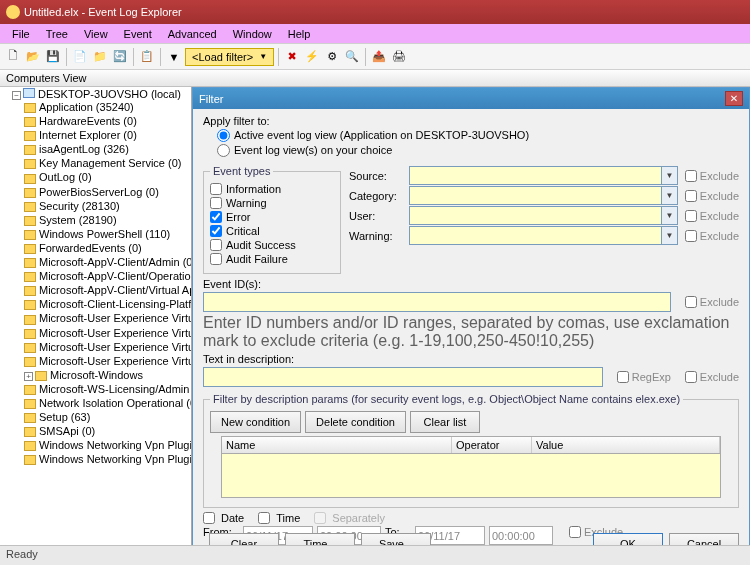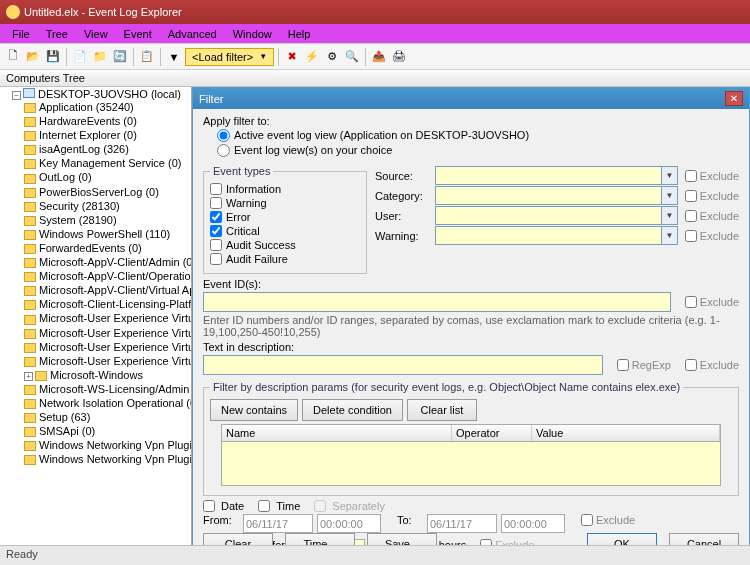--- a/index.html
+++ b/index.html
@@ -1,19 +1,19 @@
 <!DOCTYPE html>
 <html><head>
 <meta charset="utf-8">
 <style>
 *{box-sizing:border-box;margin:0;padding:0;font-family:"Segoe UI",Tahoma,sans-serif;font-size:11px}
 body{width:750px;height:565px;overflow:hidden;background:#f0f0f0}
 .titlebar{height:24px;background:linear-gradient(#b93c3c,#a13030);color:#fff;display:flex;align-items:center;padding:0 6px;font-size:12px}
 .titlebar .icon{width:14px;height:14px;margin-right:4px;background:#ffd966;border-radius:50%}
-.menubar{height:20px;background:#d946ef;border-bottom:1px solid #d0d0d0;display:flex;align-items:center;padding-left:4px}
+.menubar{height:20px;background:#f0abfc;border-bottom:1px solid #d0d0d0;display:flex;align-items:center;padding-left:4px}
 .menubar span{padding:2px 8px;cursor:default}
 .toolbar{height:26px;background:#f5f5f5;border-bottom:1px solid #d0d0d0;display:flex;align-items:center;padding:0 4px;gap:2px}
 .tbtn{width:18px;height:18px;display:inline-flex;align-items:center;justify-content:center;cursor:default}
 .loadfilter{background:#ffe98a;border:1px solid #c9a800;padding:1px 6px;display:flex;align-items:center;gap:3px;height:18px}
 .sep{width:1px;height:18px;background:#c0c0c0;margin:0 2px}
 .paneheader{background:linear-gradient(#fdfdfd,#e6e6e6);border-bottom:1px solid #c0c0c0;padding:2px 6px;font-size:11px}
 .main{display:flex;height:475px}
 .tree{width:192px;background:#fff;overflow:hidden;border-right:1px solid #aaa;position:relative}
 .tree ul{list-style:none;padding-left:12px}
 .tree li{white-space:nowrap;padding:1px 0;cursor:default}
@@ -27,30 +27,30 @@
 .row{display:flex;align-items:flex-start;margin:2px 0}
 .radio,.chk{margin-right:4px}
 fieldset{border:1px solid #c0c0c0;padding:4px 6px 6px;margin:4px 0}
 legend{padding:0 3px;color:#335;font-size:11px}
 .srcrow{display:flex;align-items:center;margin:1px 0}
 .srcrow label{width:60px}
 .combo{flex:1;height:19px;background:#ffffcc;border:1px solid #7a9cbc}
 .drop{width:16px;height:17px;background:#e7eef5;border-left:1px solid #7a9cbc;display:inline-flex;align-items:center;justify-content:center;margin-left:-17px;color:#444;font-size:8px}
 .excl{margin-left:8px;display:flex;align-items:center;gap:3px;color:#888}
 .txtlong{width:100%;height:20px;background:#ffffcc;border:1px solid #7a9cbc;margin:2px 0}
-.hint{color:#606060;font-size:11px}
+.hint{color:#606060;font-size:16px}
 .btn{background:linear-gradient(#f7f7f7,#e2e2e2);border:1px solid #999;padding:2px 10px;min-width:70px;height:22px;cursor:default}
 .btn.primary{border:1px solid #3079c7}
 .grid{background:#ffffcc;border:1px solid #aaa;height:62px;margin:3px 11px}
 .grid-header{display:flex;background:linear-gradient(#fdfdfd,#e6e6e6);border-bottom:1px solid #aaa}
 .grid-header span{padding:2px 4px;border-right:1px solid #ccc}
 .dateinp{width:70px;height:19px;border:1px solid #aaa;background:#fff;padding:0 2px;color:#888}
 .timeinp{width:64px;height:19px;border:1px solid #aaa;background:#fff;padding:0 2px;color:#888}
 .numinp{width:38px;height:19px;background:#ffffcc;border:1px solid #aaa;text-align:left;padding:0 3px}
-.bottombar{position:absolute;bottom:6px;left:10px;right:10px;display:flex;gap:12px}
+.bottombar{position:absolute;bottom:6px;left:16px;right:10px;display:flex;gap:6px}
 .bottombar .spacer{flex:1}
 .status{position:absolute;bottom:0;left:0;right:0;height:20px;background:#e9e9e9;border-top:1px solid #c0c0c0;padding:2px 6px;color:#444}
 input[type=checkbox]{width:12px;height:12px;vertical-align:middle}
 input[type=radio]{vertical-align:middle}
 </style>
 </head>
 <body>
 
 <div class="titlebar">
   <span class="icon"></span>
@@ -86,21 +86,21 @@
   <span class="sep"></span>
   <span class="tbtn" style="color:#c00">✖</span>
   <span class="tbtn">⚡</span>
   <span class="tbtn">⚙</span>
   <span class="tbtn" style="font-weight:bold">🔍</span>
   <span class="sep"></span>
   <span class="tbtn">📤</span>
   <span class="tbtn">🖨</span>
 </div>
 
-<div class="paneheader">Computers Tree</div>
+<div class="paneheader">Computers View</div>
 
 <div class="main">
   <div class="tree">
     <ul>
       <li><span class="exp">−</span><span class="computer"></span><span>DESKTOP-3UOVSHO (local)</span>
         <ul id="tree-children">
             <li><span class="folder"></span>Application (35240)</li>
             <li><span class="folder"></span>HardwareEvents (0)</li>
             <li><span class="folder"></span>Internet Explorer (0)</li>
             <li><span class="folder"></span>isaAgentLog (326)</li>
@@ -141,21 +141,21 @@
       <div class="row" style="margin-left:14px">
           <input type="radio" class="radio" checked="" style="">
           <span>Active event log view (Application on DESKTOP-3UOVSHO)</span>
         </div>
       <div class="row" style="margin-left:14px">
           <input type="radio" class="radio" style="">
           <span>Event log view(s) on your choice</span>
         </div>
 
       <div style="display:flex;gap:8px;align-items:flex-start;margin-top:4px">
-        <fieldset style="width:164px">
+        <fieldset style="width:138px">
           <legend>Event types</legend>
           <div class="row">
               <input type="checkbox" class="chk" style="">
               <span>Information</span>
             </div>
           <div class="row">
               <input type="checkbox" class="chk" style="">
               <span>Warning</span>
             </div>
           <div class="row">
@@ -234,21 +234,21 @@
           </span>
         <span class="excl">
             <input type="checkbox" style="">
             <span>Exclude</span>
           </span>
       </div>
 
       <fieldset style="margin-top:4px">
         <legend>Filter by description params (for security event logs, e.g. Object\Object Name contains elex.exe)</legend>
         <div style="display:flex;gap:4px;margin:2px 0">
-          <button class="btn">New contains</button>
+          <button class="btn">New condition</button>
           <button class="btn" style="min-width:90px">Delete condition</button>
           <button class="btn">Clear list</button>
         </div>
         <div class="grid">
           <div class="grid-header">
             <span style="width:230px">Name</span>
             <span style="width:80px">Operator</span>
             <span style="flex:1">Value</span>
           </div>
         </div>
@@ -259,21 +259,21 @@
           <span>Date</span>
         <input type="checkbox" style="margin-left: 8px;">
           <span>Time</span>
         <input type="checkbox" style="margin-left: 8px;" disabled="">
           <span style="color:#aaa">Separately</span>
       </div>
       <div class="row" style="gap:4px">
         <span style="width:36px">From:</span>
         <input class="dateinp" disabled="" value="06/11/17" style="">
         <input class="timeinp" disabled="" value="00:00:00" style="">
-        <span style="width:26px;margin-left:12px">To:</span>
+        <span style="width:26px;margin-left:0">To:</span>
         <input class="dateinp" disabled="" value="06/11/17" style="">
         <input class="timeinp" disabled="" value="00:00:00" style="">
         <span class="excl" style="margin-left:12px">
             <input type="checkbox" style="">
             <span>Exclude</span>
           </span>
       </div>
 
       <div class="row" style="gap:4px;margin-top:6px">
         <span>Display event for the last</span>

